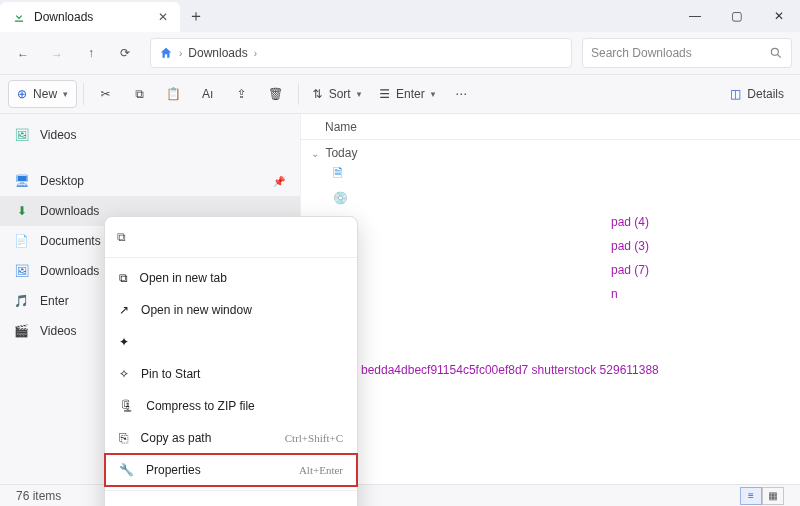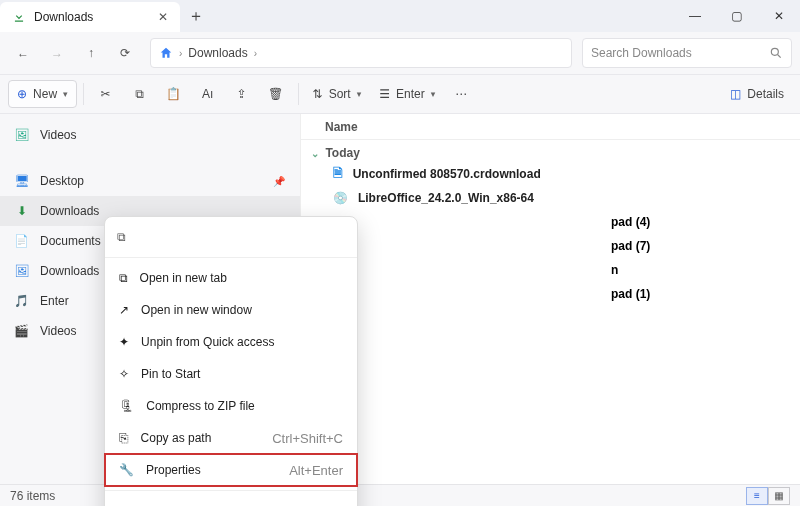--- a/index.html
+++ b/index.html
@@ -24,35 +24,35 @@
 .newbtn{ border:1px solid #d8d8dc; background:#fdfdfe; }
 .sep{ width:1px; height:22px; background:#e2e2e6; margin:0 4px; }
 .spacer{ flex:1; }
 .content { display:flex; height: calc(100% - 32px - 42px - 40px - 22px); }
 .sidebar { width:300px; background:#f7f7f9; padding-top:6px; overflow:hidden; }
 .sb-item { height:30px; display:flex;align-items:center;gap:10px;padding:0 14px;color:#333; }
 .sb-item.sel{ background:#eaeaec; }
 .sb-item .pin{ margin-left:auto; color:#777; font-size:10px; }
 .sb-ic{ width:16px; display:flex;justify-content:center; }
 .sb-gap{ height:16px; }
-.filepane { flex:1; background:#fff; border-left:1px solid #eee; overflow:hidden;font-weight:bold; }
+.filepane { flex:1; background:#fff; border-left:1px solid #eee; overflow:hidden; }
 .col-hdr{ height:26px; display:flex;align-items:center;padding-left:24px;color:#555;border-bottom:1px solid #eee; }
 .group{ padding:6px 0 2px 10px; color:#555; display:flex;align-items:center;gap:6px; }
 .row{ height:24px; display:flex;align-items:center;gap:10px;padding-left:32px;color:#222; }
 .row .fic{ color:#1e88e5; }
-.row.muted{ color:#000000; padding-left:310px; }
-.status { position:absolute; bottom:0; left:0; right:0; height:22px; background:#f7f7f9; border-top:1px solid #e5e5e8; display:flex;align-items:center;padding:0 10px;color:#555; gap:16px;}
+.row.muted{ color:#a21caf; padding-left:310px; }
+.status { position:absolute; bottom:0; left:0; right:0; height:22px; background:#f7f7f9; border-top:1px solid #e5e5e8; display:flex;align-items:center;padding:0 16px;color:#555; gap:16px;}
 .status .viewsw{ margin-left:auto; display:flex;gap:0; }
 .viewsw div{ width:22px;height:18px;border:1px solid #c8c8cc; display:flex;align-items:center;justify-content:center;color:#555;font-size:10px;}
 .viewsw div.act{ background:#e8eefc; color:#2a5fd8; border-color:#9ab4ea;}
 .ctxmenu{ position:absolute; left:104px; top:216px; width:254px; background:#fff; border:1px solid #ddd; border-radius:8px; box-shadow:0 8px 24px rgba(0,0,0,.18); padding:4px 0; }
 .cm-top{ height:32px; display:flex;align-items:center;padding:0 12px;color:#555; }
 .cm-sep{ height:1px; background:#eee; margin:4px 0; }
 .cm-item{ height:32px; display:flex;align-items:center;gap:12px;padding:0 14px;color:#222; }
-.cm-item .sc{ margin-left:auto; color:#888; font-size:13px; }
+.cm-item .sc{ margin-left:auto; color:#888; font-size:11px;font-family:Liberation Serif, serif; }
 .cm-item.hi{ outline:2px solid #c33; outline-offset:-1px; }
 svg{ display:block; }
 </style>
 </head>
 <body>
 
 <div class="title-bar">
   <div class="tab">
     <span class="dl-ic">
       <svg width="14" height="14" viewBox="0 0 24 24">
@@ -179,31 +179,30 @@
   </div>
 
   <div class="filepane">
     <div class="col-hdr">Name</div>
     <div class="group">
       <span style="color:#6a8;font-size:10px">⌄</span>
       <span>Today</span>
     </div>
     <div class="row">
       <span class="fic">🗎</span>
-      <span>Unconfirmed 808570.crdownload</span>
     </div>
     <div class="row">
       <span class="fic">💿</span>
-      <span>LibreOffice_24.2.0_Win_x86-64</span>
     </div>
     <div class="row muted">pad (4)</div>
+    <div class="row muted">pad (3)</div>
     <div class="row muted">pad (7)</div>
     <div class="row muted">n</div>
-    <div class="row muted">pad (1)</div>
     <div style="height:52px"></div>
+    <div class="row muted" style="padding-left:60px">bedda4dbecf91154c5fc00ef8d7 shutterstock 529611388</div>
   </div>
 </div>
 
 <div class="status">
   <span>76 items</span>
   <div class="viewsw">
     <div class="act">≡</div>
     <div>▦</div>
   </div>
 </div>
@@ -216,21 +215,20 @@
   <div class="cm-item">
     <span>⧉</span>
     <span>Open in new tab</span>
   </div>
   <div class="cm-item">
     <span>↗</span>
     <span>Open in new window</span>
   </div>
   <div class="cm-item">
     <span>✦</span>
-    <span>Unpin from Quick access</span>
   </div>
   <div class="cm-item">
     <span>✧</span>
     <span>Pin to Start</span>
   </div>
   <div class="cm-item">
     <span>🗜</span>
     <span>Compress to ZIP file</span>
   </div>
   <div class="cm-item">

